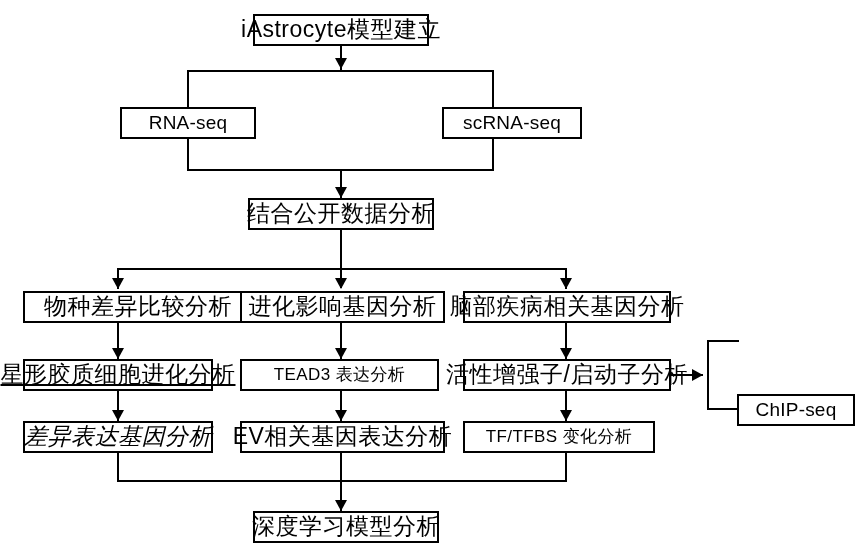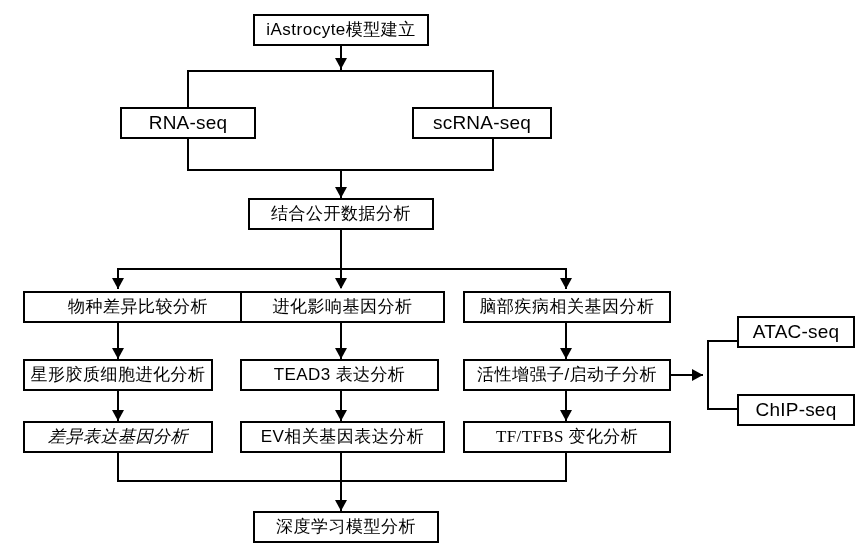--- a/index.html
+++ b/index.html
@@ -28,21 +28,21 @@
     justify-content: center;
     text-align: center;
     line-height: 1.1;
     z-index: 3;
   }
   .node span {
     display: block;
     white-space: nowrap;
   }
   .cn {
-    font-size: 17px;
+    font-size: 23px;
     letter-spacing: 0.5px;
   }
   .en {
     font-size: 19px;
     letter-spacing: 0.2px;
     align-items: center;
   }
   .mix {
     font-size: 17px;
     letter-spacing: 0.4px;
@@ -86,21 +86,21 @@
   <div class="ln vline" style="left:340px; top:46px; height:24px;"></div>
   <div class="arrow-down" style="left:335px; top:58px;"></div>
 
   <div class="ln hline" style="left:187px; top:70px; width:307px;"></div>
   <div class="ln vline" style="left:187px; top:70px; height:39px;"></div>
   <div class="ln vline" style="left:492px; top:70px; height:39px;"></div>
 
   <div class="node en" style="left:120px; top:107px; width:136px; height:32px;">
     <span>RNA-seq</span>
   </div>
-  <div class="node en" style="left:412px; top:107px; width:140px; height:32px;">
+  <div class="node en" style="left:442px; top:107px; width:140px; height:32px;">
     <span>scRNA-seq</span>
   </div>
 
   <div class="ln vline" style="left:187px; top:139px; height:32px;"></div>
   <div class="ln vline" style="left:492px; top:139px; height:32px;"></div>
   <div class="ln hline" style="left:187px; top:169px; width:307px;"></div>
 
   <div class="ln vline" style="left:340px; top:169px; height:29px;"></div>
   <div class="arrow-down" style="left:335px; top:187px;"></div>
 
@@ -116,21 +116,21 @@
   <div class="arrow-down" style="left:112px; top:278px;"></div>
   <div class="ln vline" style="left:565px; top:268px; height:21px;"></div>
   <div class="arrow-down" style="left:560px; top:278px;"></div>
 
   <div class="node cn" style="left:23px; top:291px; width:230px; height:32px;">
     <span>物种差异比较分析</span>
   </div>
   <div class="ln vline" style="left:117px; top:323px; height:36px;"></div>
   <div class="arrow-down" style="left:112px; top:348px;"></div>
 
-  <div class="node cn" style="left:23px; top:359px; width:190px; height:32px;">
+  <div class="node cn" style="left:23px; top:359px; width:190px; height:32px;text-decoration:underline;">
     <span>星形胶质细胞进化分析</span>
   </div>
   <div class="ln vline" style="left:117px; top:391px; height:30px;"></div>
   <div class="arrow-down" style="left:112px; top:410px;"></div>
 
   <div class="node cn" style="left:23px; top:421px; width:190px; height:32px;font-style:italic;">
     <span>差异表达基因分析</span>
   </div>
 
   <div class="node cn" style="left:240px; top:291px; width:205px; height:32px;">
@@ -154,34 +154,31 @@
   </div>
   <div class="ln vline" style="left:565px; top:323px; height:36px;"></div>
   <div class="arrow-down" style="left:560px; top:348px;"></div>
 
   <div class="node cn" style="left:463px; top:359px; width:208px; height:32px;">
     <span>活性增强子/启动子分析</span>
   </div>
   <div class="ln vline" style="left:565px; top:391px; height:30px;"></div>
   <div class="arrow-down" style="left:560px; top:410px;"></div>
 
-  <div class="node mix" style="left:463px; top:421px; width:208px; height:32px;font-family:Liberation Serif, serif;">
+  <div class="node mix" style="left:463px; top:421px; width:192px; height:32px;">
     <span>TF/TFBS 变化分析</span>
   </div>
 
   <div class="ln hline" style="left:671px; top:374px; width:32px;"></div>
   <div class="arrow-right" style="left:692px; top:369px;"></div>
 
   <div class="ln vline" style="left:707px; top:340px; height:70px;"></div>
   <div class="ln hline" style="left:707px; top:340px; width:32px;"></div>
   <div class="ln hline" style="left:707px; top:408px; width:32px;"></div>
 
-  <div class="node en" style="left:737px; top:316px; width:118px; height:32px;">
-    <span>ATAC-seq</span>
-  </div>
   <div class="node en" style="left:737px; top:394px; width:118px; height:32px;">
     <span>ChIP-seq</span>
   </div>
 
   <div class="ln vline" style="left:117px; top:453px; height:29px;"></div>
   <div class="ln vline" style="left:340px; top:453px; height:29px;"></div>
   <div class="ln vline" style="left:565px; top:453px; height:29px;"></div>
   <div class="ln hline" style="left:117px; top:480px; width:450px;"></div>
 
   <div class="ln vline" style="left:340px; top:480px; height:31px;"></div>

